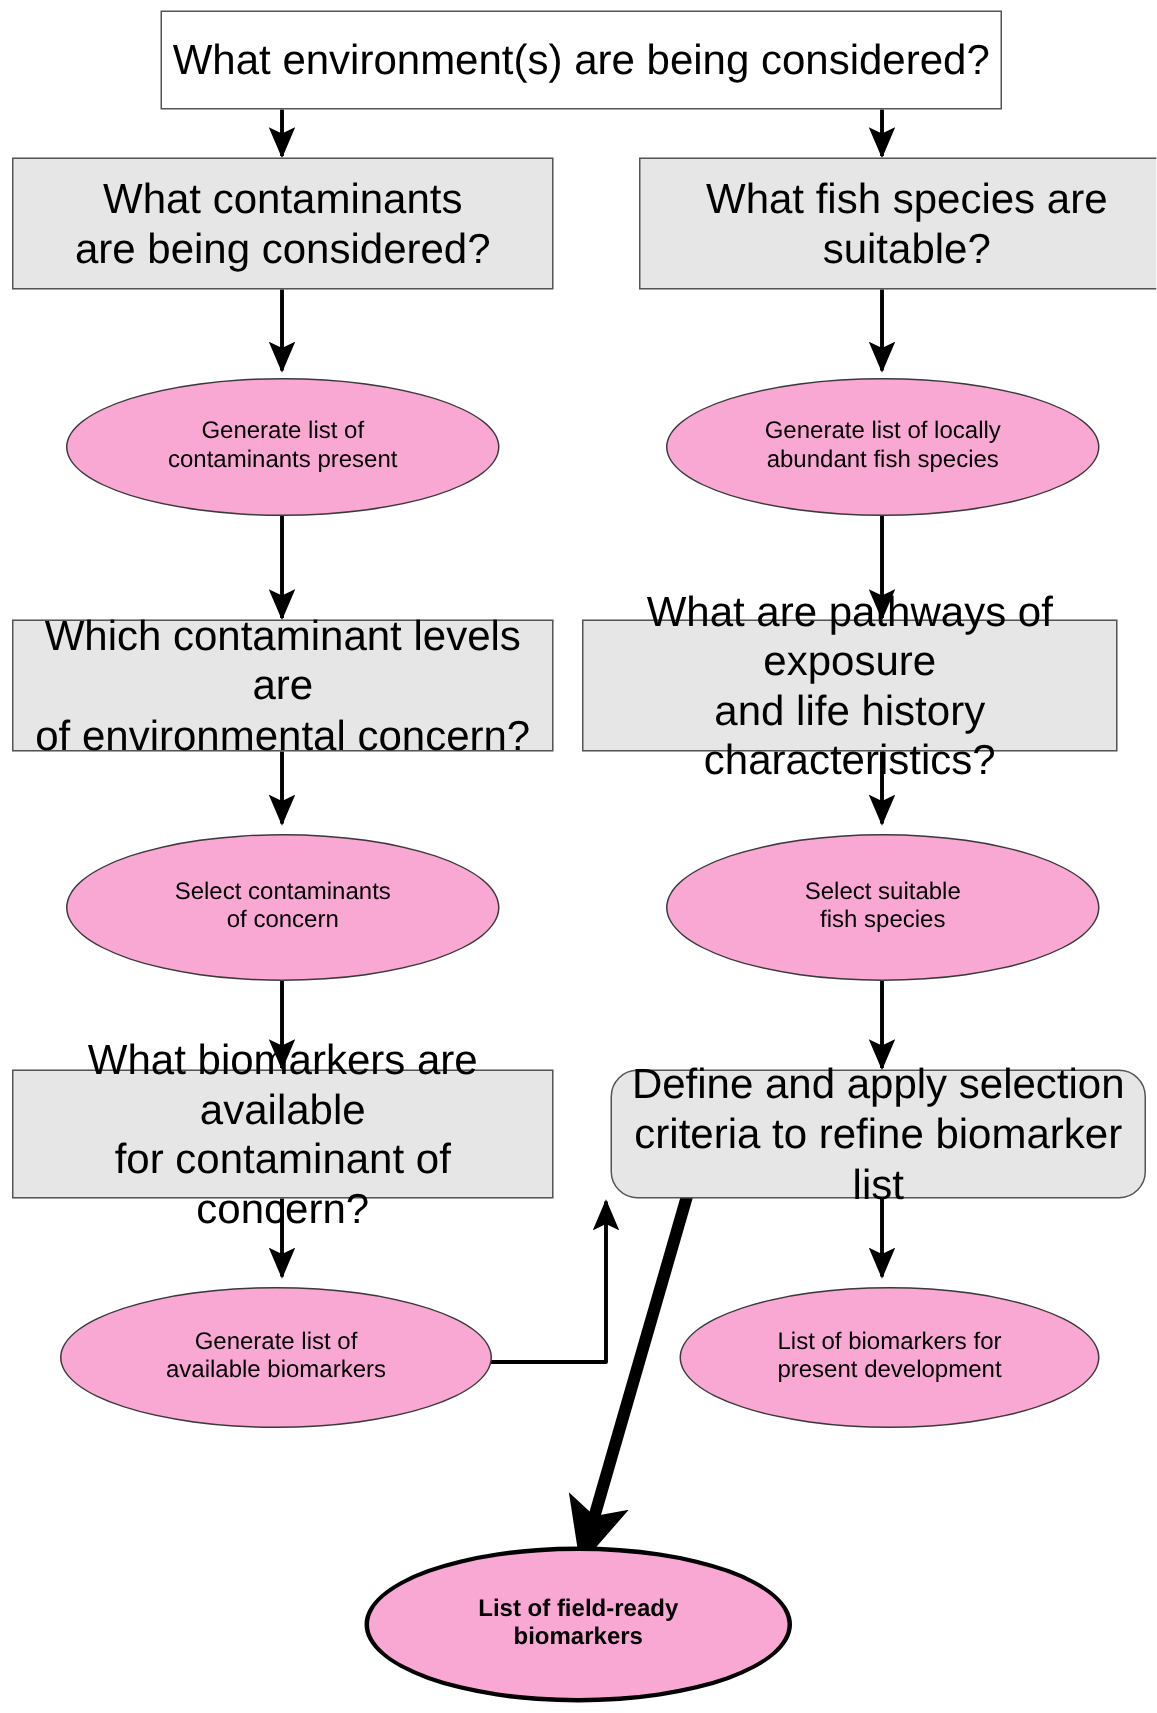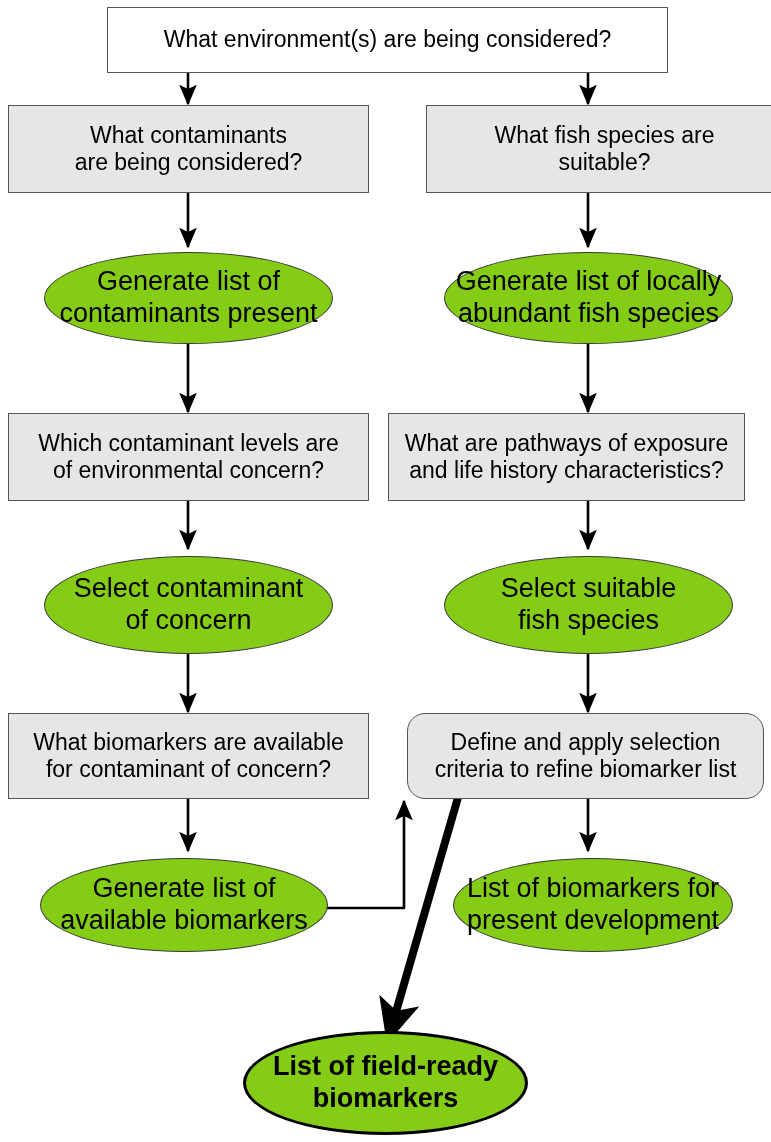--- a/index.html
+++ b/index.html
@@ -33,31 +33,31 @@
     align-items: center;
     justify-content: center;
     text-align: center;
     color: #000000;
     line-height: 1.18;
     white-space: pre-line;
   }
   .node-rect {
     border: 1.5px solid #555555;
     background: #e6e6e6;
-    font-size: 23px;
+    font-size: 28px;
   }
   .node-rect.start-box {
     background: #ffffff;
     border: 1.5px solid #555555;
   }
   .node-ellipse {
     border: 1.5px solid #3a3a3a;
-    background: #84cc16;
+    background: #f9a8d4;
     border-radius: 50%;
-    font-size: 27px;
+    font-size: 16px;
   }
   .node-ellipse.terminal {
     border: 3.5px solid #000000;
     font-weight: bold;
   }
   .node-label {
     display: block;
     width: 100%;
     padding: 0 6px;
     box-sizing: border-box;
@@ -136,21 +136,21 @@
     <span class="node-label">Which contaminant levels are
 of environmental concern?</span>
   </div>
 
   <div class="node node-rect" style="left:388px; top:413px; width:357px; height:88px;">
     <span class="node-label">What are pathways of exposure
 and life history characteristics?</span>
   </div>
 
   <div class="node node-ellipse" style="left:44px; top:556px; width:289px; height:98px;">
-    <span class="node-label">Select contaminant
+    <span class="node-label">Select contaminants
 of concern</span>
   </div>
 
   <div class="node node-ellipse" style="left:444px; top:556px; width:289px; height:98px;">
     <span class="node-label">Select suitable
 fish species</span>
   </div>
 
   <div class="node node-rect" style="left:8px; top:713px; width:361px; height:86px;">
     <span class="node-label">What biomarkers are available

